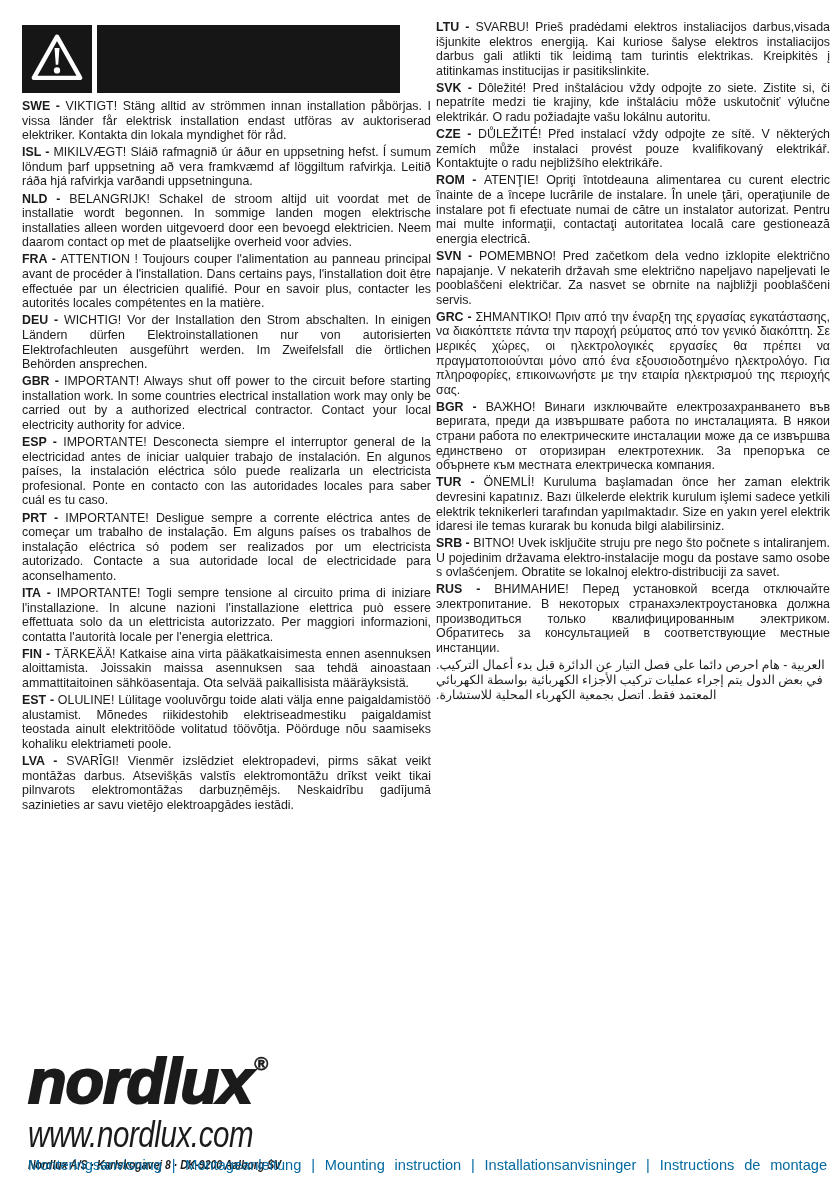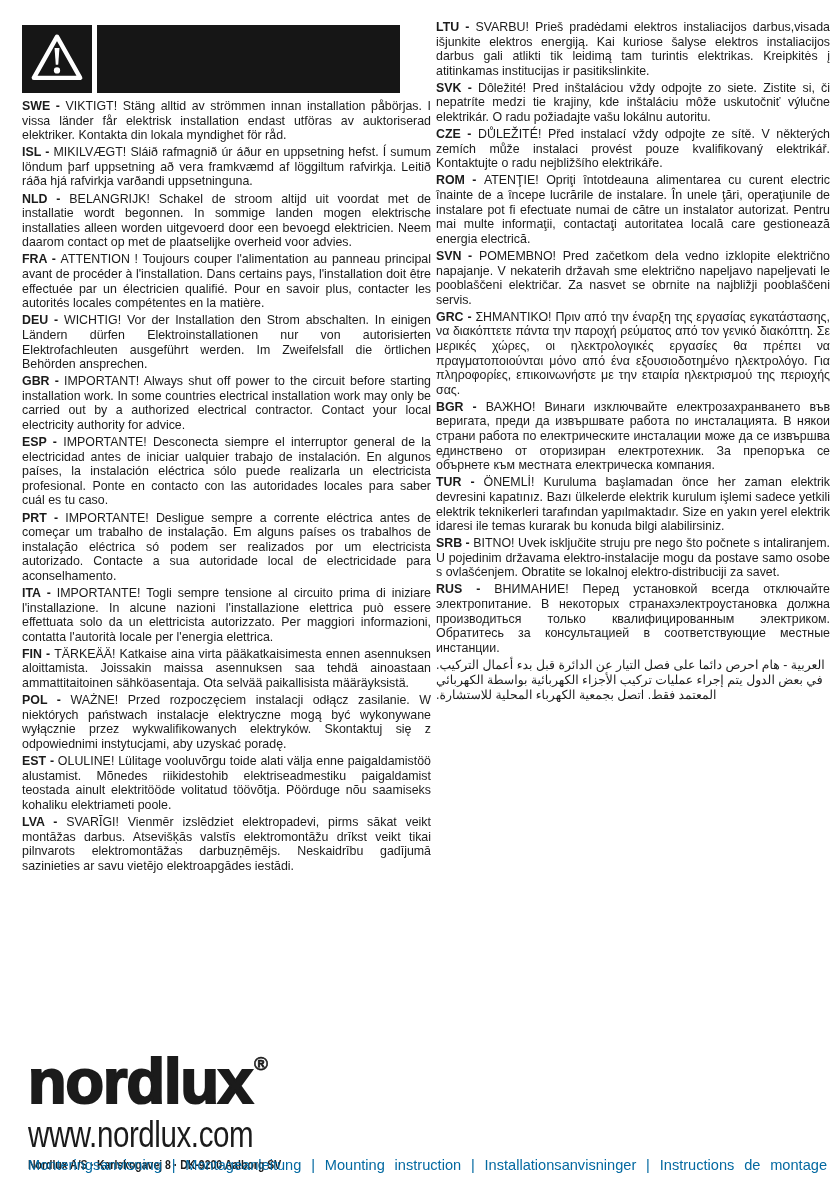--- a/index.html
+++ b/index.html
@@ -30,21 +30,21 @@
   .black-bar{width:303px;height:68px;background:var(--panel);flex:0 0 auto;}
   .lang-para{
     margin:0 0 2.5px 0;
     font-size:12.4px;
     line-height:14.6px;
     text-align:justify;
     color:var(--ink);
   }
   .lang-para .code{font-weight:bold;white-space:pre;}
   .lang-para.rtl{direction:rtl;text-align:left;line-height:15.2px;}
-  .brand{position:absolute;left:28px;top:1050px;}
+  .brand{position:absolute;left:28px;top:1050px;font-style:italic;}
   .logo{
     font-size:63px;
     font-weight:bold;
     letter-spacing:-1px;
     line-height:1;
     color:var(--ink);
     -webkit-text-stroke:2.2px var(--ink);
   }
   .logo .reg{
     font-size:19px;
@@ -103,21 +103,20 @@
         <p class="lang-para"><b class="code">SWE - </b>VIKTIGT! Stäng alltid av strömmen innan installation påbörjas. I vissa länder får elektrisk installation endast utföras av auktoriserad elektriker. Kontakta din lokala myndighet för råd.</p>
         <p class="lang-para"><b class="code">ISL - </b>MIKILVÆGT! Sláið rafmagnið úr áður en uppsetning hefst. Í sumum löndum þarf uppsetning að vera framkvæmd af löggiltum rafvirkja. Leitið ráða hjá rafvirkja varðandi uppsetninguna.</p>
         <p class="lang-para"><b class="code">NLD - </b>BELANGRIJK! Schakel de stroom altijd uit voordat met de installatie wordt begonnen. In sommige landen mogen elektrische installaties alleen worden uitgevoerd door een bevoegd elektricien. Neem daarom contact op met de plaatselijke overheid voor advies.</p>
         <p class="lang-para"><b class="code">FRA - </b>ATTENTION ! Toujours couper l'alimentation au panneau principal avant de procéder à l'installation. Dans certains pays, l'installation doit être effectuée par un électricien qualifié. Pour en savoir plus, contacter les autorités locales compétentes en la matière.</p>
         <p class="lang-para"><b class="code">DEU - </b>WICHTIG! Vor der Installation den Strom abschalten. In einigen Ländern dürfen Elektroinstallationen nur von autorisierten Elektrofachleuten ausgeführt werden. Im Zweifelsfall die örtlichen Behörden ansprechen.</p>
         <p class="lang-para"><b class="code">GBR - </b>IMPORTANT! Always shut off power to the circuit before starting installation work.  In some countries electrical installation work may only be carried out by a authorized electrical contractor.  Contact your local electricity authority for advice.</p>
         <p class="lang-para"><b class="code">ESP - </b>IMPORTANTE! Desconecta siempre el interruptor general de la electricidad antes de iniciar ualquier trabajo de instalación.  En algunos países, la instalación eléctrica sólo puede realizarla un electricista profesional. Ponte en contacto con las autoridades locales para saber cuál es tu caso.</p>
         <p class="lang-para"><b class="code">PRT - </b>IMPORTANTE! Desligue sempre a corrente eléctrica antes de começar um trabalho de instalação.  Em alguns países os trabalhos de instalação eléctrica só podem ser realizados por um electricista autorizado. Contacte a sua autoridade local de electricidade para aconselhamento.</p>
         <p class="lang-para"><b class="code">ITA - </b>IMPORTANTE! Togli sempre tensione al circuito prima di iniziare l'installazione. In alcune nazioni l'installazione elettrica può essere effettuata solo da un elettricista autorizzato. Per maggiori informazioni, contatta l'autorità locale per l'energia elettrica.</p>
         <p class="lang-para"><b class="code">FIN - </b>TÄRKEÄÄ! Katkaise aina virta pääkatkaisimesta ennen asennuksen aloittamista.  Joissakin maissa asennuksen saa tehdä ainoastaan ammattitaitoinen sähköasentaja. Ota selvää paikallisista määräyksistä.</p>
-        <p class="lang-para"><b class="code">POL - </b>WAŻNE! Przed rozpoczęciem instalacji odłącz zasilanie. W niektórych państwach instalacje elektryczne mogą być wykonywane wyłącznie przez wykwalifikowanych elektryków.  Skontaktuj się z odpowiednimi instytucjami, aby uzyskać poradę.</p>
         <p class="lang-para"><b class="code">EST - </b>OLULINE! Lülitage vooluvõrgu toide alati välja enne paigaldamistöö alustamist.  Mõnedes riikidestohib elektriseadmestiku paigaldamist teostada ainult elektritööde volitatud töövõtja. Pöörduge nõu saamiseks kohaliku elektriameti poole.</p>
         <p class="lang-para"><b class="code">LVA - </b>SVARĪGI!  Vienmēr izslēdziet elektropadevi, pirms sākat veikt montāžas darbus.  Atsevišķās valstīs elektromontāžu drīkst veikt tikai pilnvarots elektromontāžas darbuzņēmējs.  Neskaidrību gadījumā sazinieties ar savu vietējo elektroapgādes iestādi.</p>
       </div>
   </div>
 
   <div class="col col-right">
     <div id="right-paras">
         <p class="lang-para"><b class="code">LTU - </b>SVARBU! Prieš pradėdami elektros instaliacijos darbus,visada išjunkite elektros energiją. Kai kuriose šalyse elektros instaliacijos darbus gali atlikti tik leidimą tam turintis elektrikas.  Kreipkitės į atitinkamas institucijas ir pasitikslinkite.</p>
         <p class="lang-para"><b class="code">SVK - </b>Dôležité! Pred inštaláciou vždy odpojte zo siete. Zistite si, či nepatríte medzi tie krajiny, kde inštaláciu môže uskutočniť výlučne elektrikár. O radu požiadajte vašu lokálnu autoritu.</p>
         <p class="lang-para"><b class="code">CZE - </b>DŮLEŽITÉ! Před instalací vždy odpojte ze sítě.  V některých zemích může instalaci provést pouze kvalifikovaný elektrikář. Kontaktujte o radu nejbližšího elektrikáře.</p>

